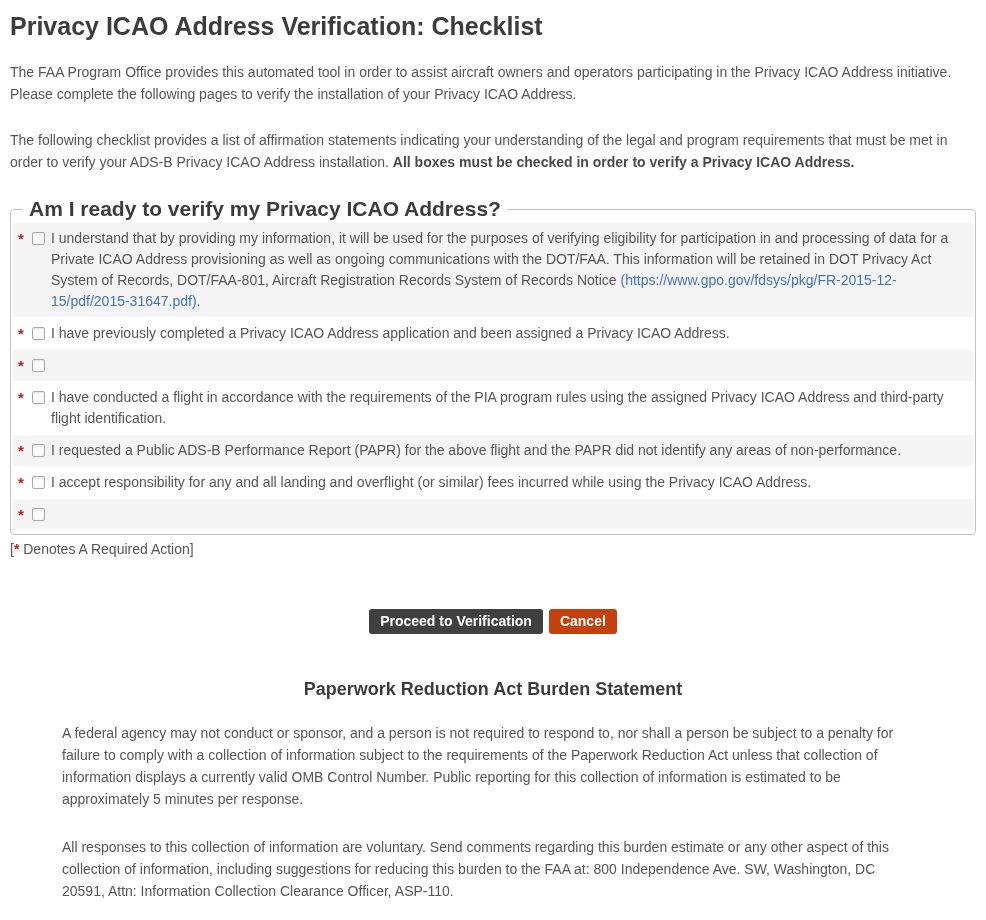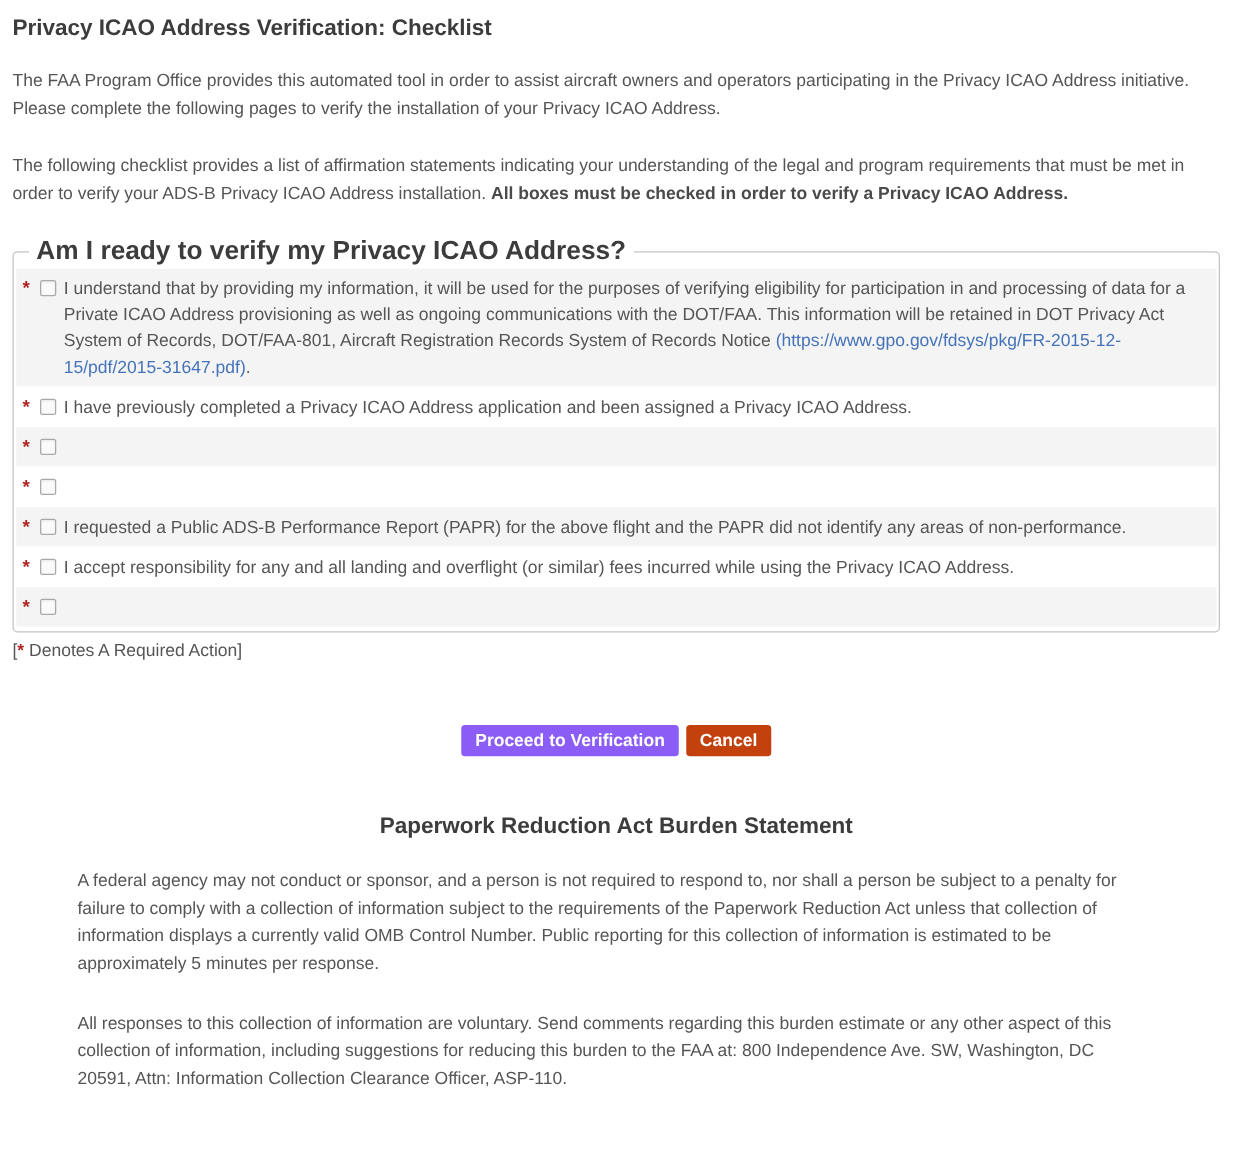--- a/index.html
+++ b/index.html
@@ -8,21 +8,21 @@
     padding: 0;
     background: #ffffff;
   }
   body {
     width: 986px;
     font-family: "Liberation Sans", sans-serif;
     color: #555555;
     padding: 6px 10px 10px 10px;
   }
   .page-title {
-    font-size: 18px;
+    font-size: 25px;
     font-weight: bold;
     color: #3c3c3c;
     margin: 6px 0 20px 0;
   }
   .intro {
     font-size: 14px;
     line-height: 22px;
     color: #555555;
     margin: 0 0 24px 0;
     max-width: 952px;
@@ -100,21 +100,21 @@
     border: none;
     border-radius: 3px;
     color: #ffffff;
     font-family: "Liberation Sans", sans-serif;
     font-size: 14px;
     font-weight: bold;
     padding: 4px 11px 5px 11px;
     margin: 0 3px;
     cursor: pointer;
   }
-  .btn-proceed { background: #8b5cf6; }
+  .btn-proceed { background: #404040; }
   .btn-cancel  { background: #c2410c; }
 
   .burden-heading {
     text-align: center;
     font-size: 18px;
     font-weight: bold;
     color: #3c3c3c;
     margin: 45px 0 0 0;
   }
   .burden-para {
@@ -153,20 +153,21 @@
   </div>
 
   <div class="check-row shade">
     <span class="req-star">*</span>
     <input type="checkbox" class="cbx" style="">
   </div>
 
   <div class="check-row">
     <span class="req-star">*</span>
     <input type="checkbox" class="cbx" style="">
+    <span class="check-text">I have conducted a flight in accordance with the requirements of the PIA program rules using the assigned Privacy ICAO Address and third-party flight identification.</span>
   </div>
 
   <div class="check-row shade">
     <span class="req-star">*</span>
     <input type="checkbox" class="cbx" style="">
     <span class="check-text">I requested a Public ADS-B Performance Report (PAPR) for the above flight and the PAPR did not identify any areas of non-performance.</span>
   </div>
 
   <div class="check-row">
     <span class="req-star">*</span>

